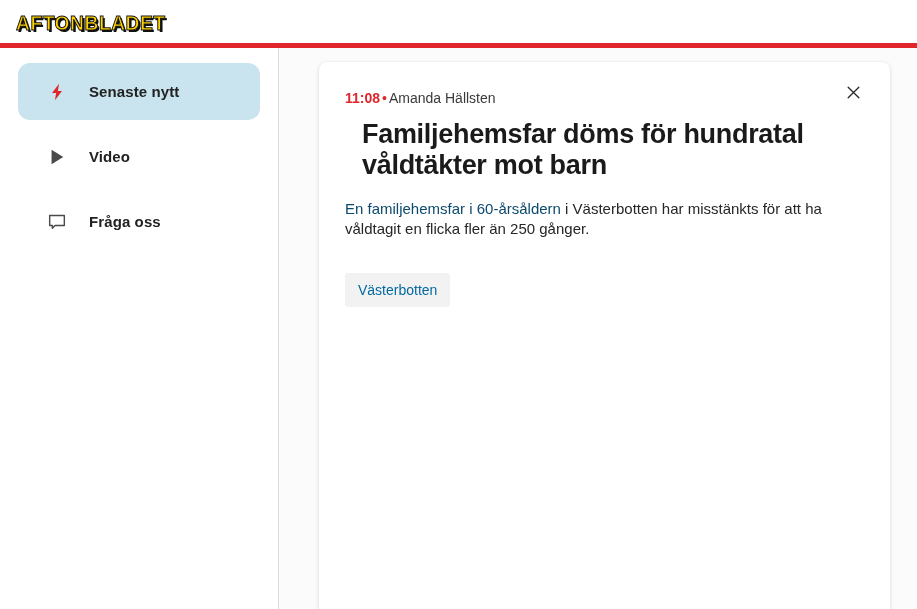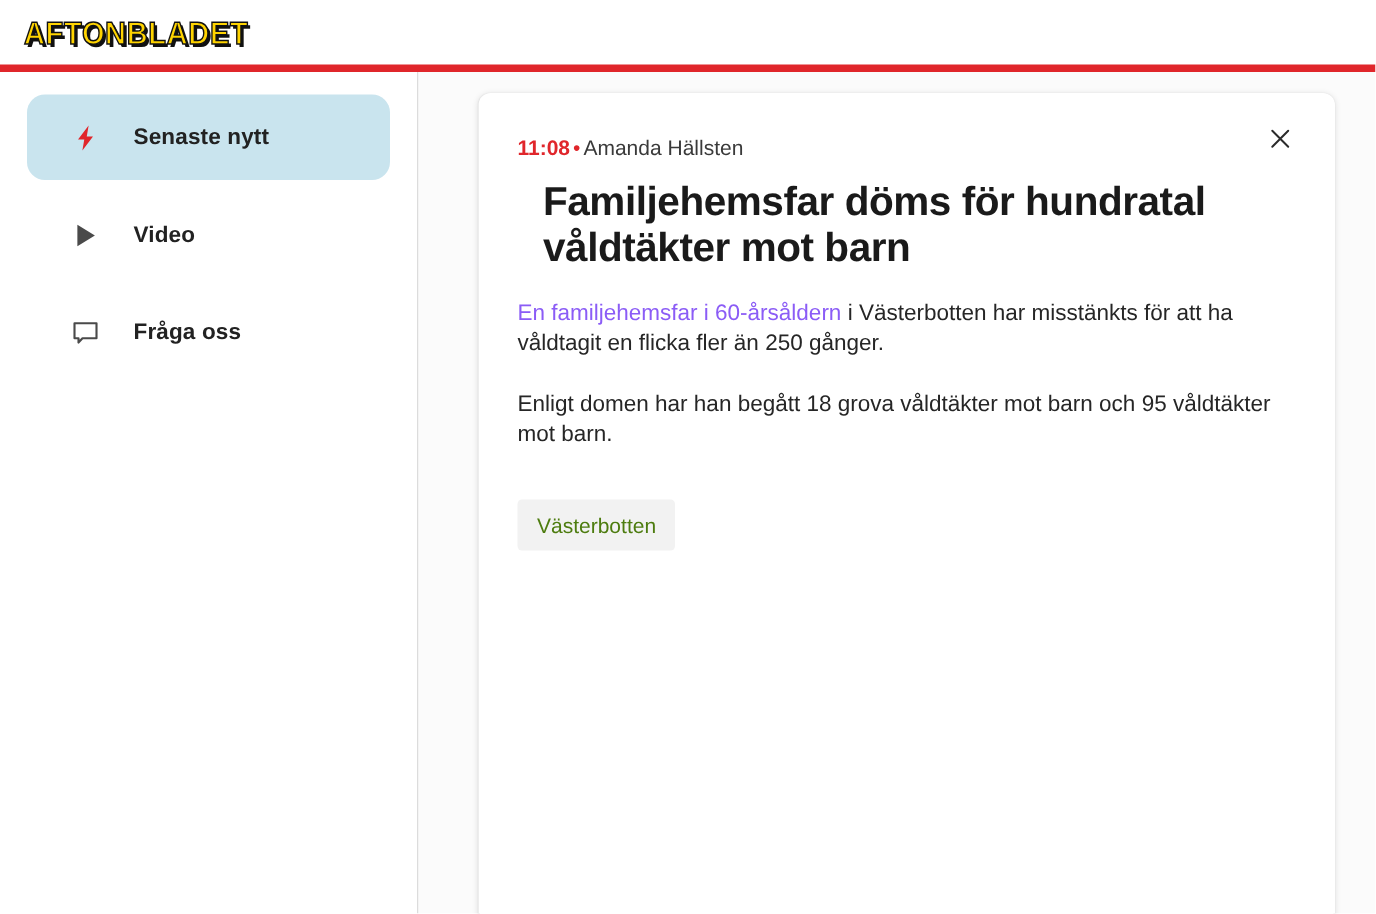--- a/index.html
+++ b/index.html
@@ -157,32 +157,32 @@
 
   .body-text p {
     font-size: 15px;
     line-height: 1.35;
     color: #262626;
     margin-bottom: 20px;
     max-width: 508px;
   }
   .body-text p:last-child { margin-bottom: 0; }
   .lead-link {
-    color: #8b5cf6;
+    color: #0c4a6e;
     text-decoration: none;
     cursor: pointer;
   }
 
   .tags {
     margin-top: 33px;
   }
   .tag {
     display: inline-block;
     background: #f2f2f2;
-    color: #4d7c0f;
+    color: #0369a1;
     font-size: 14px;
     padding: 9px 13px;
     border-radius: 3px;
     cursor: pointer;
     text-align: right;
   }
 </style>
 </head>
 <body>
 
@@ -238,21 +238,20 @@
               <path d="M4.5 4.5 L19.5 19.5 M19.5 4.5 L4.5 19.5" stroke="#2b2b2b" stroke-width="1.9" stroke-linecap="round"></path>
             </svg>
           </span>
         </button>
       </div>
 
       <h1 class="headline">Familjehemsfar döms för hundratal våldtäkter mot barn</h1>
 
       <div class="body-text">
         <p><a class="lead-link">En familjehemsfar i 60-årsåldern</a><span> i Västerbotten har misstänkts för att ha våldtagit en flicka fler än 250 gånger.</span></p>
-        <p>Enligt domen har han begått 18 grova våldtäkter mot barn och 95 våldtäkter mot barn.</p>
       </div>
 
       <div class="tags">
         <span class="tag">Västerbotten</span>
       </div>
 
     </article>
 
   </main>
 </div>

